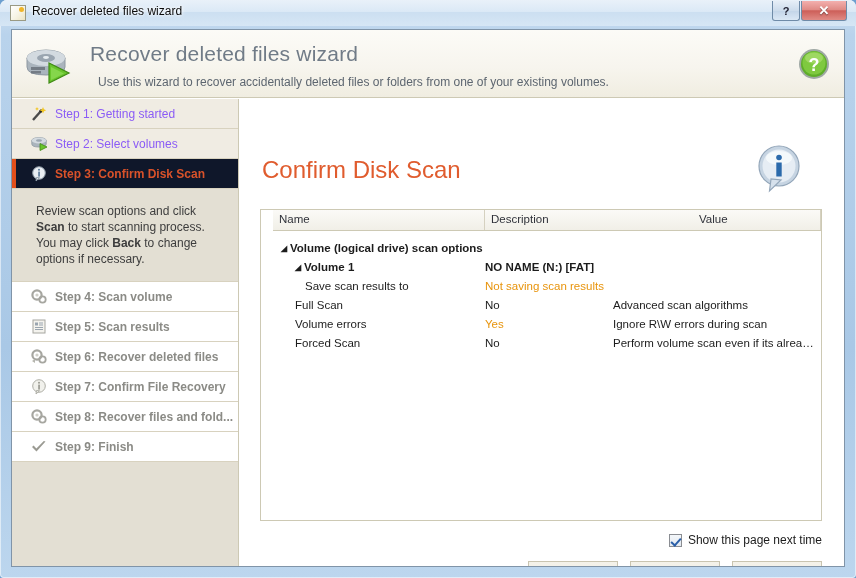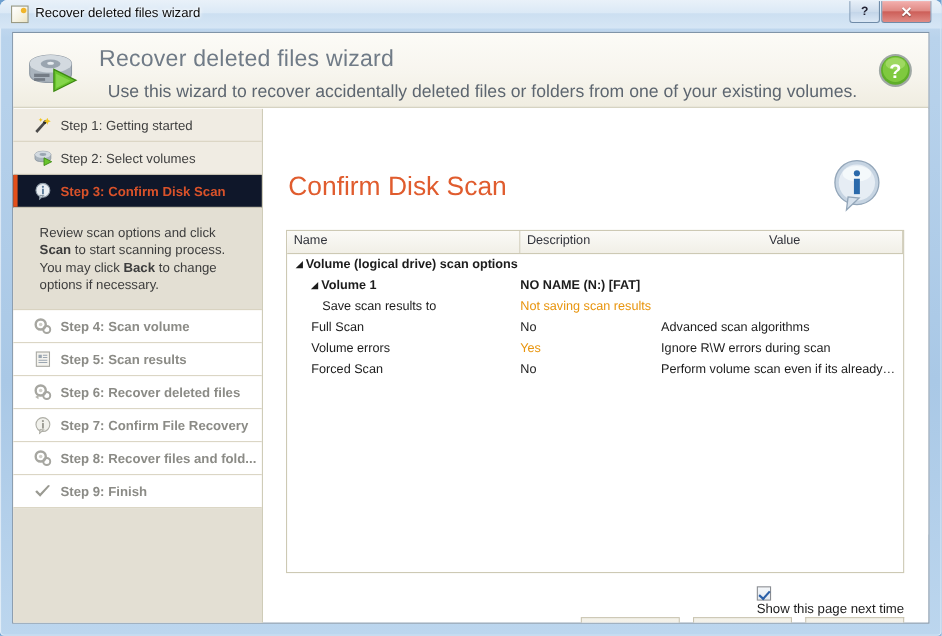--- a/index.html
+++ b/index.html
@@ -92,21 +92,21 @@
     position: absolute; left: 12px; top: 16px;
     width: 48px; height: 40px;
   }
   #banner-title {
     position: absolute; left: 78px; top: 12px;
     font-size: 21px; color: #707b87; font-weight: normal;
     letter-spacing: .2px;
   }
   #banner-sub {
     position: absolute; left: 86px; top: 45px;
-    font-size: 16px; color: #5d6670;
+    font-size: 12px; color: #5d6670;
   }
   #banner-help {
     position: absolute; right: 14px; top: 18px;
     width: 32px; height: 32px; cursor: pointer;
   }
 
   
   #sidebar {
     position: absolute; left: 0; top: 69px;
     width: 227px; height: 468px;
@@ -114,21 +114,21 @@
     border-right: 1px solid #cdc9b4;
   }
   .step {
     position: relative;
     height: 30px;
     display: flex; align-items: center;
     padding-left: 18px;
     border-bottom: 1px solid #d8d2bf;
     background: #f0ece3;
     font-size: 12px;
-    color: #404040;
+    color: #8b5cf6;
     cursor: pointer;
   }
   .step.done { background: #f0ece3; }
   .step.pending { background: #ffffff; color: #8b8b86; font-weight: bold; }
   .step.active {
     background: #0f172a;
     color: #d9522a;
     font-weight: bold;
   }
   .step.active::before {
@@ -177,20 +177,21 @@
   }
 
   
   #options-table {
     position: absolute;
     left: 20px; top: 110px;
     width: 562px; height: 312px;
     border: 1px solid #cdc9b4;
     background: #fff;
     overflow: hidden;
+    padding-left: 12px;
   }
   #table-head {
     display: flex;
     height: 21px;
     background: linear-gradient(to bottom,#fbfaf7 0%, #f1efe7 100%);
     border-bottom: 1px solid #cdc9b4;
     font-size: 11.5px;
     color: #30323a;
   }
   #table-head .th {
@@ -199,21 +200,21 @@
   }
   .col-name { width: 212px; }
   .col-value { width: 128px; }
   .col-desc { flex: 1; border-right: none !important; }
 
   .trow {
     display: flex;
     height: 19px;
     font-size: 11.5px;
     color: #1c1c1c;
-    align-items: flex-start;
+    align-items: flex-end;
   }
   .trow .cname { width: 212px; padding-left: 6px; white-space: nowrap; }
   .trow .cval  { width: 128px; white-space: nowrap; }
   .trow .cdesc { flex: 1; white-space: nowrap; overflow: hidden; text-overflow: ellipsis; padding-right: 4px; }
   .trow.group   { font-weight: bold; }
   .trow.group2  { font-weight: bold; }
   .trow.group2 .cval { font-weight: bold; }
   .indent1 { padding-left: 8px !important; }
   .indent2 { padding-left: 22px !important; }
   .indent3 { padding-left: 32px !important; }
@@ -223,24 +224,23 @@
     color: #1c1c1c;
     font-size: 8px;
     transform: translateY(-1px);
   }
   .hl { color: #e8940c; }
 
   
   #checkbox-row {
     position: absolute;
     right: 22px; top: 434px;
-    display: flex; align-items: flex-start;
+    display: flex; align-items: center;
     font-size: 12px; color: #1c1c1c;
     cursor: pointer;
-    flex-direction: column;
   }
   #checkbox-box {
     width: 13px; height: 13px;
     border: 1px solid #8a8d92;
     background: linear-gradient(to bottom,#f4f7fa,#e3e9f0);
     margin-right: 6px;
     position: relative;
   }
   #checkbox-box::after {
     content: "";

